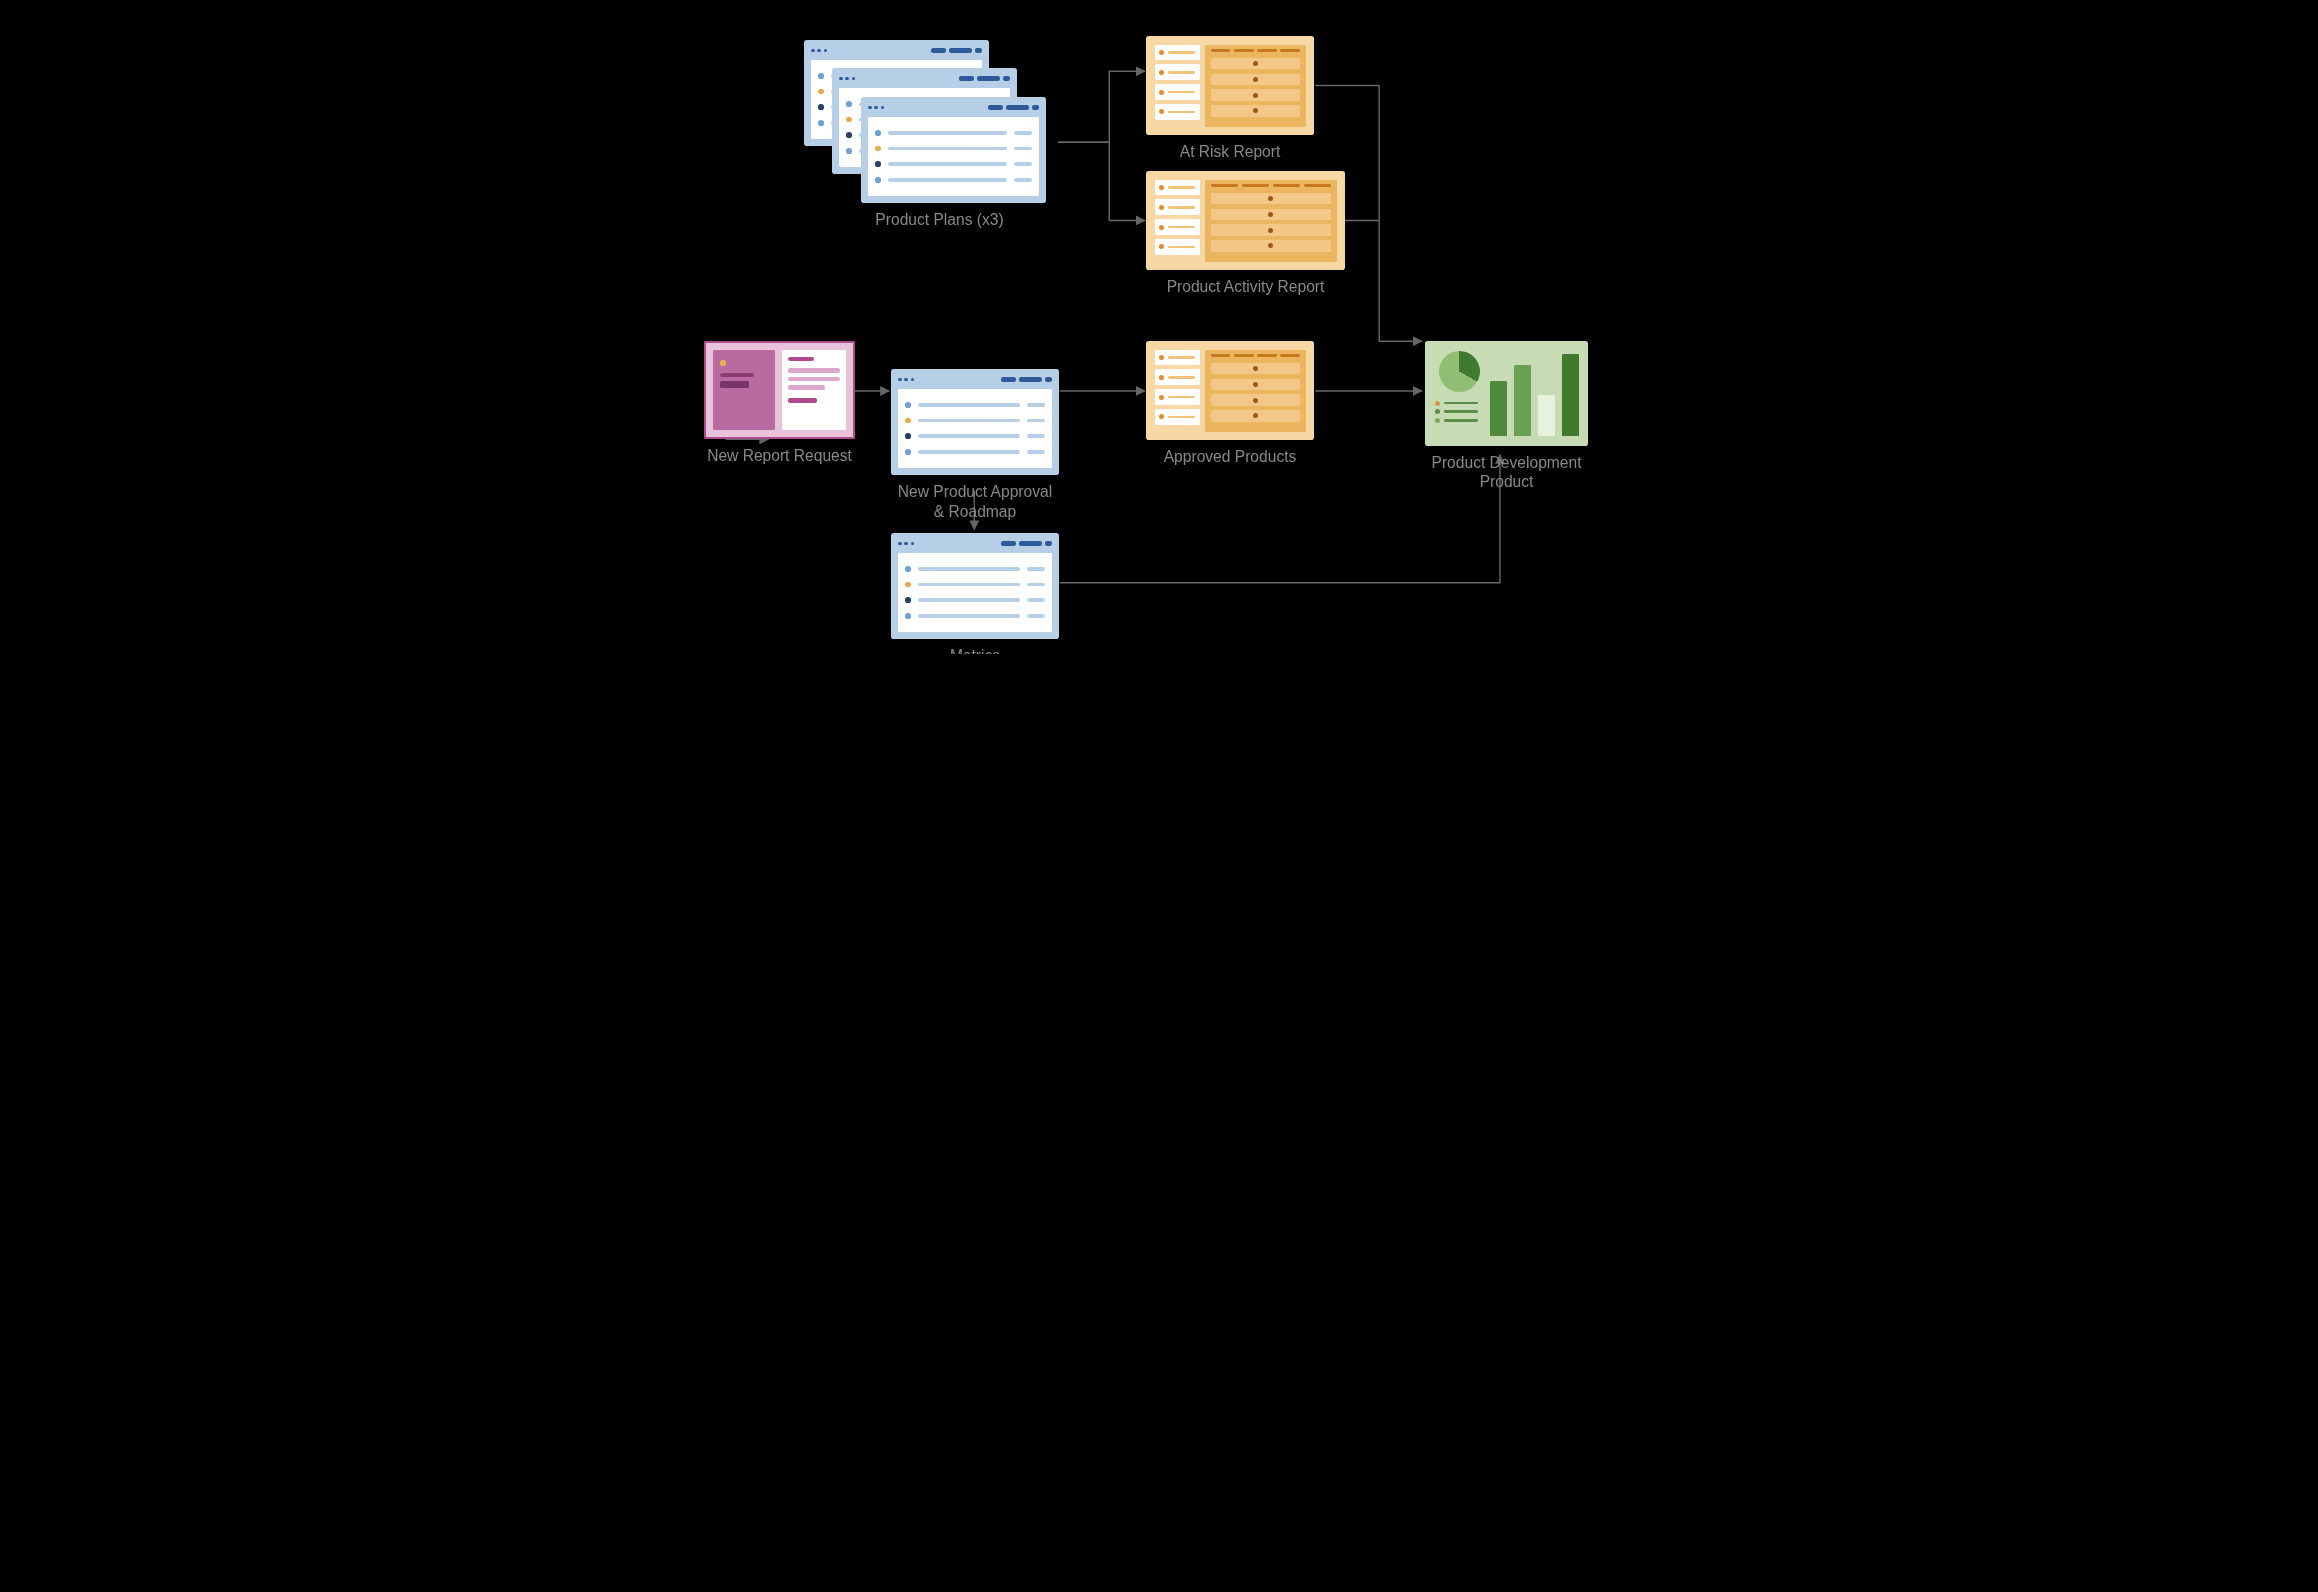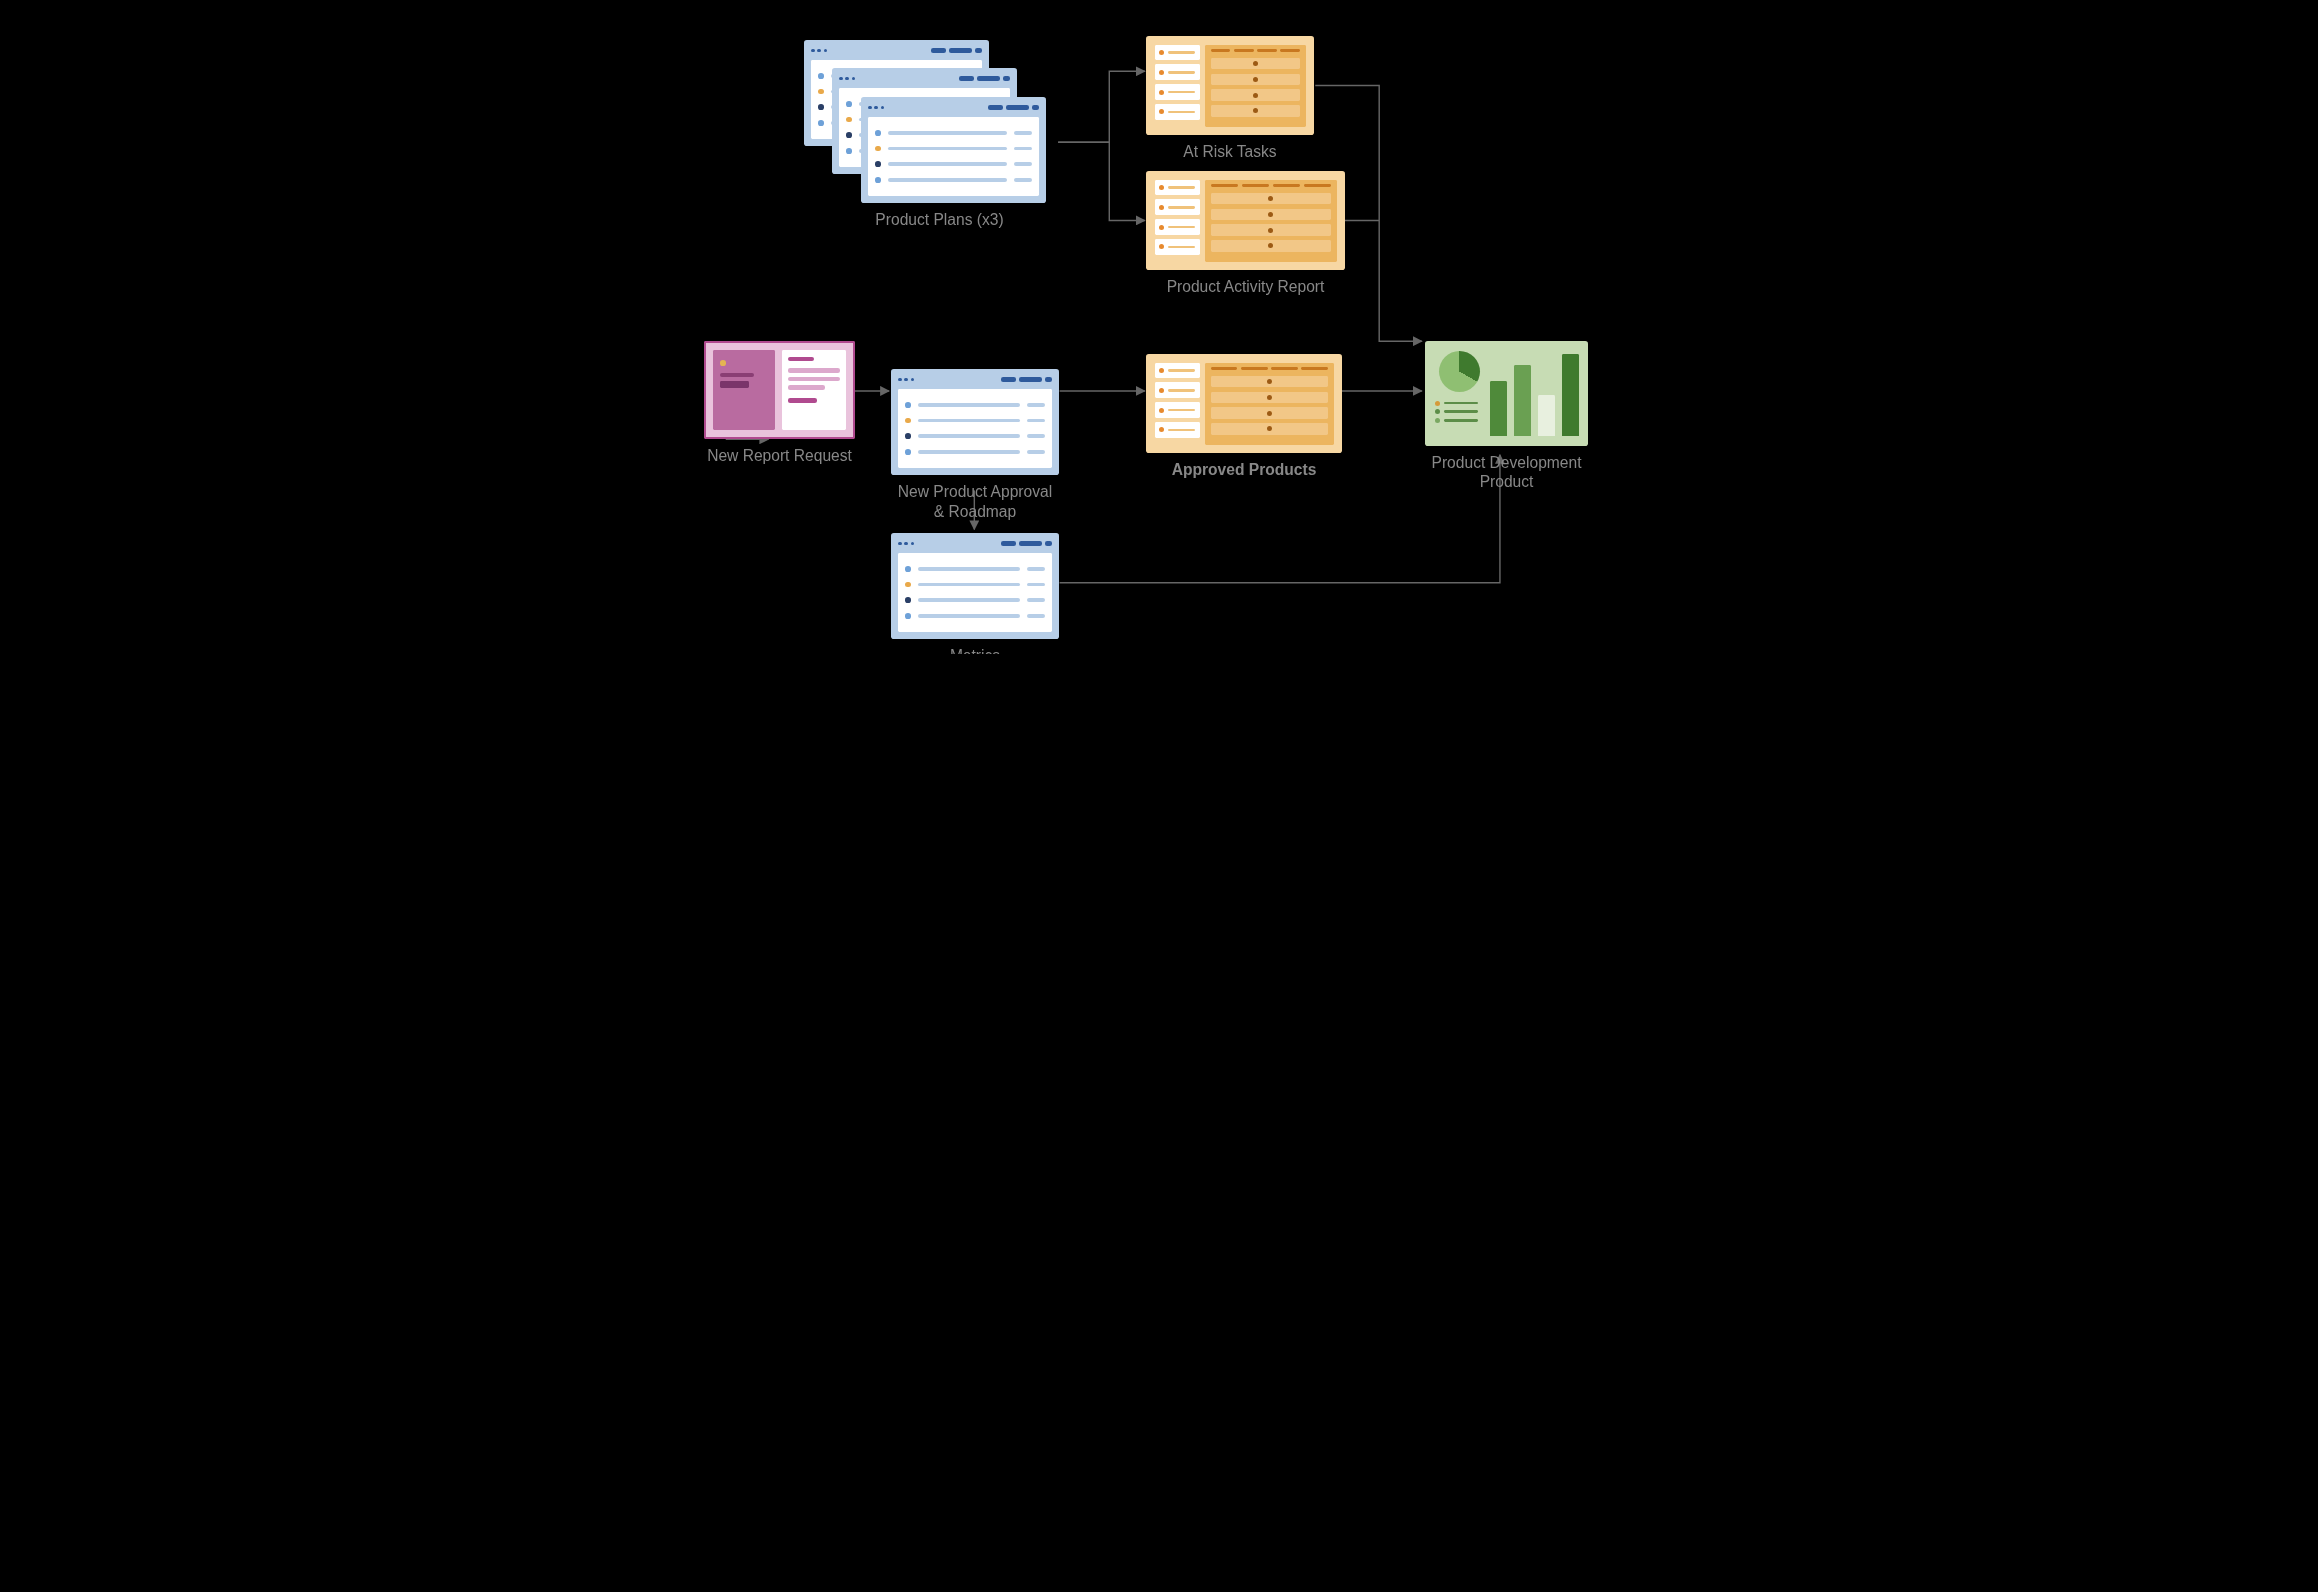--- a/index.html
+++ b/index.html
@@ -377,21 +377,21 @@
             <span></span>
             <span></span>
             <span></span>
           </div>
         <div class="rrow"></div>
           <div class="rrow"></div>
           <div class="rrow"></div>
           <div class="rrow"></div>
       </div>
     </div>
-    <div class="caption">At Risk Tasks</div>
+    <div class="caption">At Risk Report</div>
   </div>
 
   <div class="node" style="left:470px; top:171px; width:199px;">
     <div class="report" style="height:99px;">
       <div class="col-left">
         <div class="mini">
             <span class="mb"></span>
             <span class="ml"></span>
           </div>
         <div class="mini">
@@ -471,21 +471,21 @@
         <div class="row">
             <span class="bead bead-d"></span>
             <span class="line"></span>
             <span class="tail"></span>
           </div>
       </div>
     </div>
     <div class="caption">New Product Approval &amp; Roadmap</div>
   </div>
 
-  <div class="node" style="left:470px; top:354px; width:196px;font-weight:bold;">
+  <div class="node" style="left:470px; top:341px; width:168px;">
     <div class="report" style="height:99px;">
       <div class="col-left">
         <div class="mini">
             <span class="mb"></span>
             <span class="ml"></span>
           </div>
         <div class="mini">
             <span class="mb"></span>
             <span class="ml"></span>
           </div>

